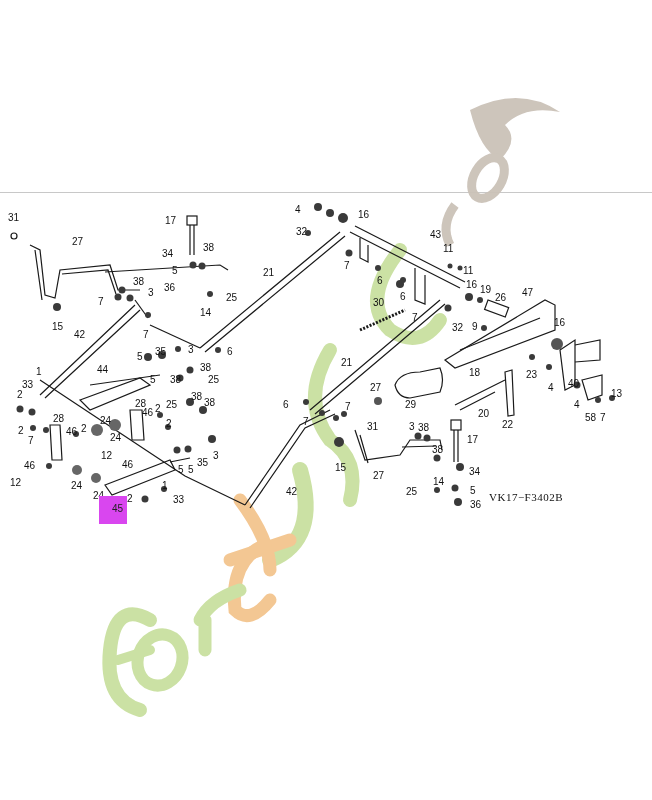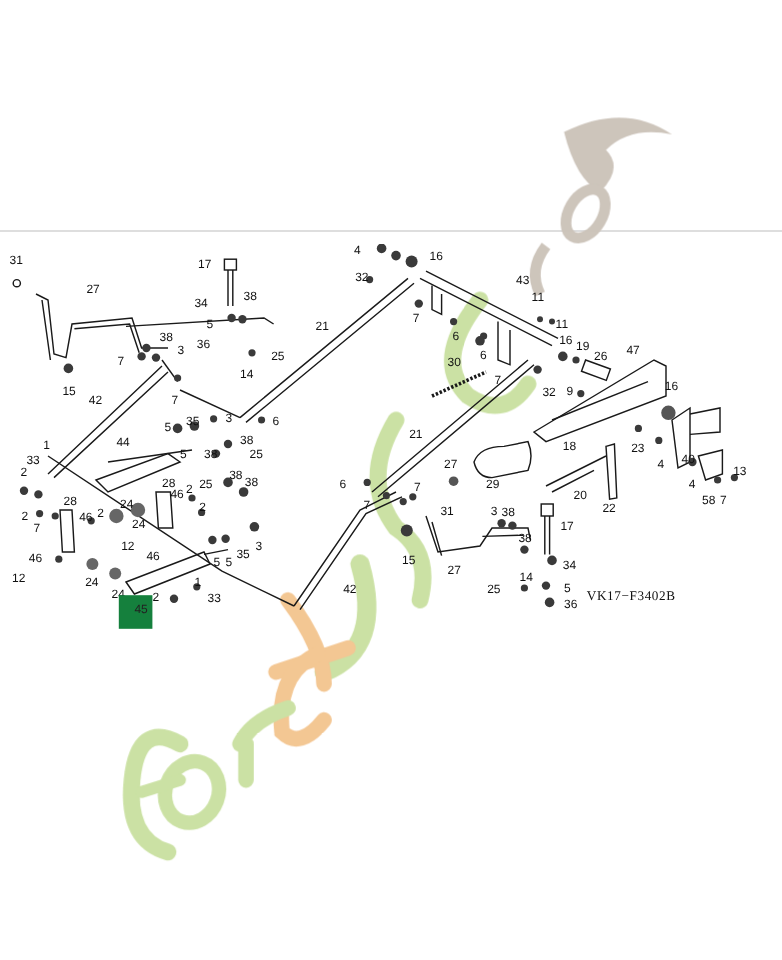--- a/index.html
+++ b/index.html
@@ -3,21 +3,21 @@
 <meta charset="utf-8">
 <style>
   html, body { margin:0; padding:0; background:#ffffff; }
   body { width:652px; height:800px; position:relative; overflow:hidden;
          font-family:"Liberation Sans", sans-serif; }
   #diagram { position:absolute; left:0; top:0; width:652px; height:800px; }
   .topline { position:absolute; left:0; top:192px; width:652px; height:1px; background:#c8c8c8; }
   .lbl { position:absolute; font-size:10px; color:#111; line-height:10px; white-space:nowrap; }
   .code { position:absolute; left:489px; top:491px; font-size:11px; letter-spacing:0.5px;
           font-family:"Liberation Serif", serif; color:#111; }
-  .highlight { position:absolute; left:99px; top:496px; width:28px; height:28px; background:#15803d; }
+  .highlight { position:absolute; left:99px; top:496px; width:28px; height:28px; background:#d946ef; }
   .highlight span { position:absolute; left:13px; top:7px; font-size:10px; color:#222; }
   svg { position:absolute; left:0; top:0; }
 </style>
 </head>
 <body>
 
 <div id="diagram">
   <div class="topline"></div>
 
   <svg width="652" height="800" viewBox="0 0 652 800">

